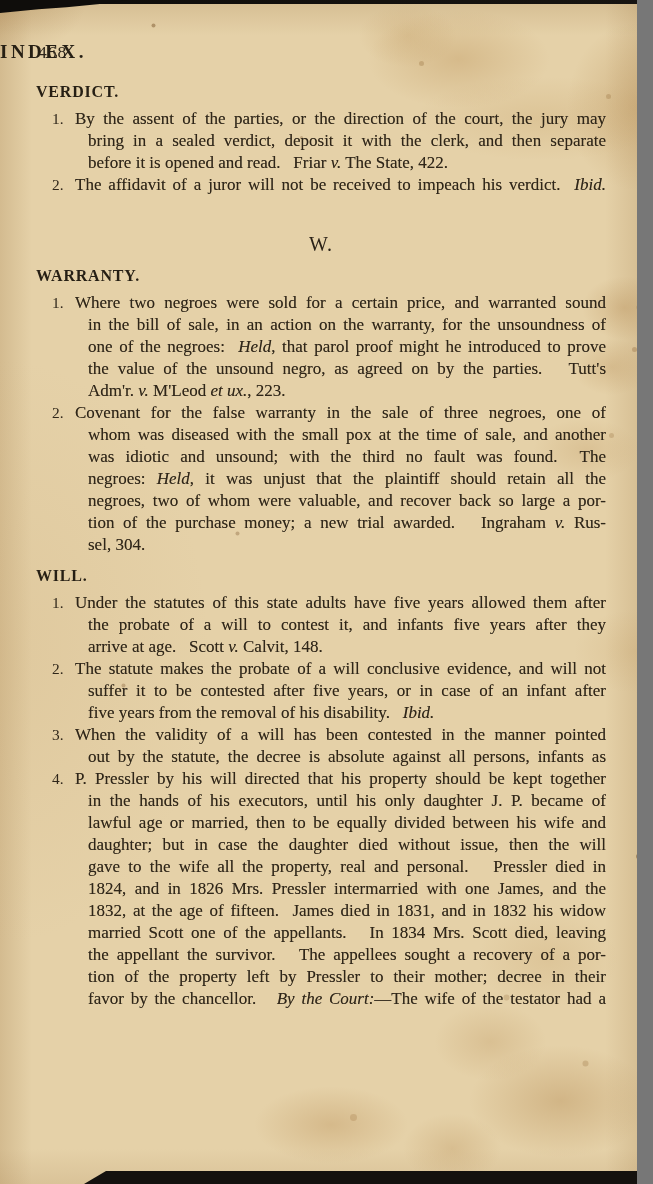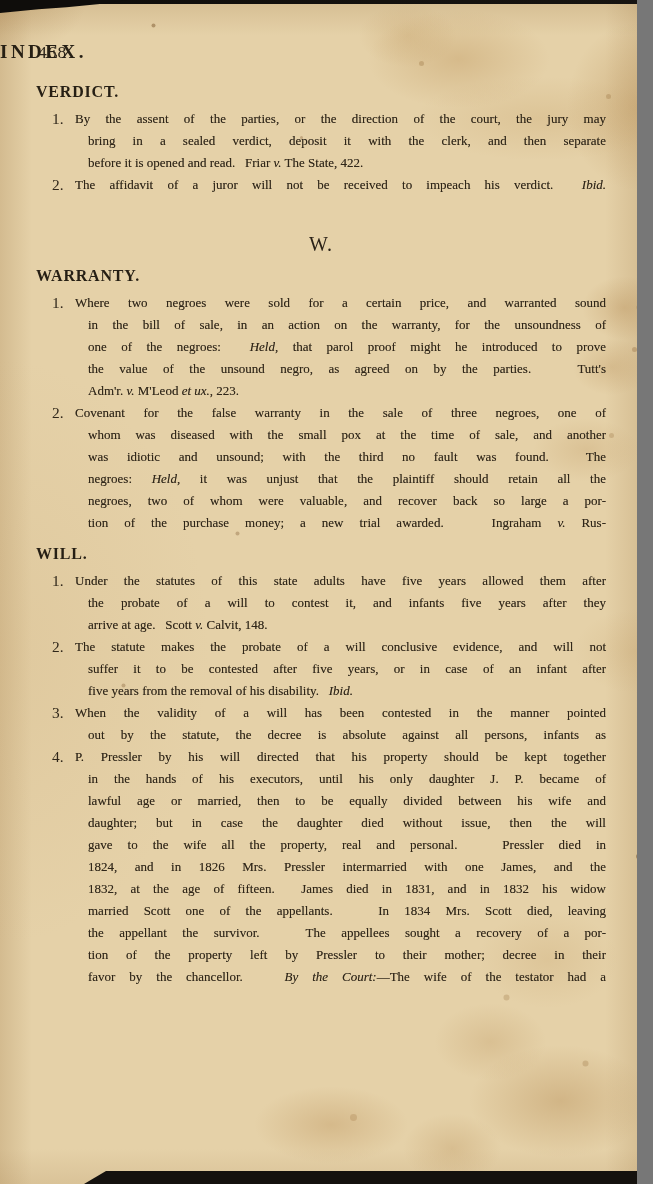--- a/index.html
+++ b/index.html
@@ -56,21 +56,21 @@
   .page-number{position:absolute;left:38px;top:42px;font-size:17.5px;letter-spacing:1px;color:#2d251a;}
   .page-title{position:absolute;left:0;top:41px;width:100%;text-align:left;
     font-size:19px;font-weight:bold;letter-spacing:3.5px;color:#261f14;}
   .content{position:absolute;left:36px;right:31px;top:72px;}
   .section-heading{font-size:16px;font-weight:bold;letter-spacing:.8px;line-height:20px;
     margin:10px 0 6px;color:#261f14;}
   .letter-heading{font-size:20px;line-height:24px;text-align:center;letter-spacing:1px;
     margin:36px 0 0;color:#2b2218;}
   .entry{position:relative;padding-left:52px;}
   .entry .num{position:absolute;left:16px;top:0;font-size:15.4px;line-height:22px;}
-  .line{font-size:13px;line-height:22px;white-space:pre-wrap;
+  .line{font-size:17px;line-height:22px;white-space:pre-wrap;
     text-shadow:0 0 .6px rgba(47,38,25,.45);font-family:Liberation Serif, serif;}
   .line.first{margin-left:-13px;}
   .line.full{text-align:justify;text-align-last:justify;}
   .it{font-style:italic;}
 </style>
 </head>
 <body>
 
 <div class="page">
   <div class="speckles"></div>
@@ -101,20 +101,21 @@
         <div class="line"><span>Adm'r. </span><span class="it">v.</span><span> M'Leod </span><span class="it">et ux.</span><span>, 223.</span></div>
       </div>
       <div class="entry">
         <span class="num">2.</span>
         <div class="line first full"><span>Covenant for the false warranty in the sale of three negroes, one of</span></div>
         <div class="line full"><span>whom was diseased with the small pox at the time of sale, and another</span></div>
         <div class="line full"><span>was idiotic and unsound; with the third no fault was found.  The</span></div>
         <div class="line full"><span>negroes: </span><span class="it">Held</span><span>, it was unjust that the plaintiff should retain all the</span></div>
         <div class="line full"><span>negroes, two of whom were valuable, and recover back so large a por-</span></div>
         <div class="line full"><span>tion of the purchase money; a new trial awarded.   Ingraham </span><span class="it">v.</span><span> Rus-</span></div>
+        <div class="line"><span>sel, 304.</span></div>
       </div>
       <div class="section-heading">WILL.</div>
       <div class="entry">
         <span class="num">1.</span>
         <div class="line first full"><span>Under the statutes of this state adults have five years allowed them after</span></div>
         <div class="line full"><span>the probate of a will to contest it, and infants five years after they</span></div>
         <div class="line"><span>arrive at age.   Scott </span><span class="it">v.</span><span> Calvit, 148.</span></div>
       </div>
       <div class="entry">
         <span class="num">2.</span>

